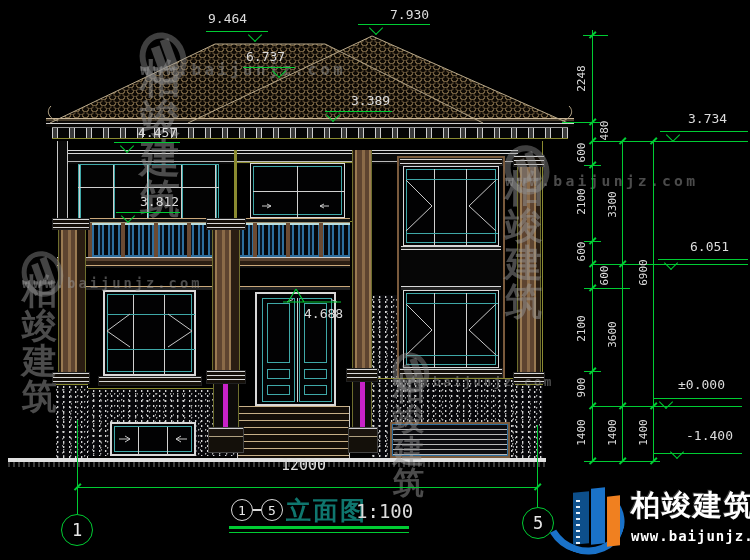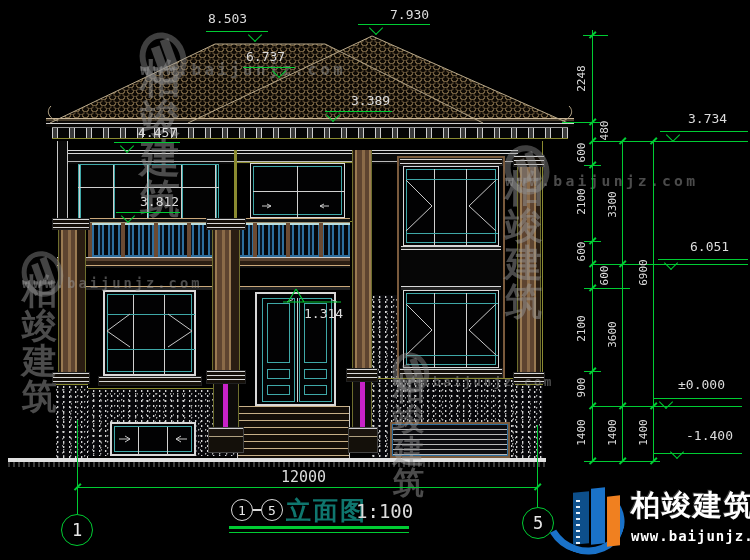--- a/index.html
+++ b/index.html
@@ -242,21 +242,21 @@
     <div class="wm-ico">
         <i></i>
         <i></i>
       </div>
     <div class="wm-tx">
         <span class="wm-name">柏竣建筑</span>
       <span class="wm-url">www.baijunjz.com</span>
       </div>
   </div>
 
-  <span class="etx" style="left:208px;top:11px;">8.503</span>
+  <span class="etx" style="left:208px;top:11px;">9.464</span>
   <div class="greenline z40" style="left:206px;top:31px;width:62px;height:1px;"></div>
   <div class="vt z40" style="left:250px;top:30px;"></div>
 
   <span class="etx" style="left:390px;top:7px;">7.930</span>
   <div class="greenline z40" style="left:358px;top:24px;width:72px;height:1px;"></div>
   <div class="vt z40" style="left:371px;top:23px;"></div>
 
   <span class="etx" style="left:246px;top:49px;">6.737</span>
   <div class="greenline z40" style="left:243px;top:67px;width:52px;height:1px;"></div>
   <div class="vt z40" style="left:274px;top:66px;"></div>
@@ -266,21 +266,21 @@
   <div class="vt z40" style="left:328px;top:110px;"></div>
 
   <span class="etx" style="left:138px;top:125px;">4.457</span>
   <div class="greenline z40" style="left:114px;top:142px;width:66px;height:1px;"></div>
   <div class="vt z40" style="left:122px;top:141px;"></div>
 
   <span class="etx" style="left:140px;top:194px;">3.812</span>
   <div class="greenline z40" style="left:116px;top:212px;width:64px;height:1px;"></div>
   <div class="vt z40" style="left:123px;top:211px;"></div>
 
-  <span class="etx" style="left:304px;top:306px;">1.314</span>
+  <span class="etx" style="left:304px;top:306px;">4.688</span>
 
   <div class="gv z40" style="left:592px;top:30px;height:431px;"></div>
   <div class="gv z40" style="left:622px;top:141px;height:320px;"></div>
   <div class="gv z40" style="left:653px;top:141px;height:320px;"></div>
 
   <div class="greenline z40" style="left:583px;top:35px;width:25px;height:1px;"></div>
   <div class="greenline z40" style="left:562px;top:122px;width:38px;height:1px;"></div>
   <div class="greenline z40" style="left:592px;top:141px;width:156px;height:1px;"></div>
   <div class="greenline z40" style="left:584px;top:165px;width:17px;height:1px;"></div>
   <div class="greenline z40" style="left:584px;top:241px;width:17px;height:1px;"></div>
@@ -341,21 +341,21 @@
   <div class="vt z40" style="left:661px;top:397px;"></div>
 
   <span class="etx" style="left:686px;top:428px;">-1.400</span>
   <div class="vt z40" style="left:672px;top:447px;"></div>
 
   <div class="gv z40" style="left:77px;top:420px;height:94px;"></div>
   <div class="gv z40" style="left:537px;top:425px;height:82px;"></div>
   <div class="greenline z40" style="left:77px;top:487px;width:460px;height:1px;"></div>
   <div class="tick z40" style="left:73px;top:486px;"></div>
   <div class="tick z40" style="left:533px;top:486px;"></div>
-  <span class="dh" style="left:281px;top:468px;">12000</span>
+  <span class="dh" style="left:281px;top:456px;">12000</span>
 
   <div class="bubble z40" style="left:61px;top:514px;width:32px;height:32px;">
     <span>1</span>
     </div>
   <div class="bubble z40" style="left:522px;top:507px;width:32px;height:32px;">
     <span>5</span>
     </div>
 
   <div class="z40" style="left:231px;top:499px;width:22px;height:22px;border:1px solid #d8d8d8;border-radius:50%;color:#e8e8e8;display:flex;align-items:center;justify-content:center;font-size:13px;">
     <span>1</span>

